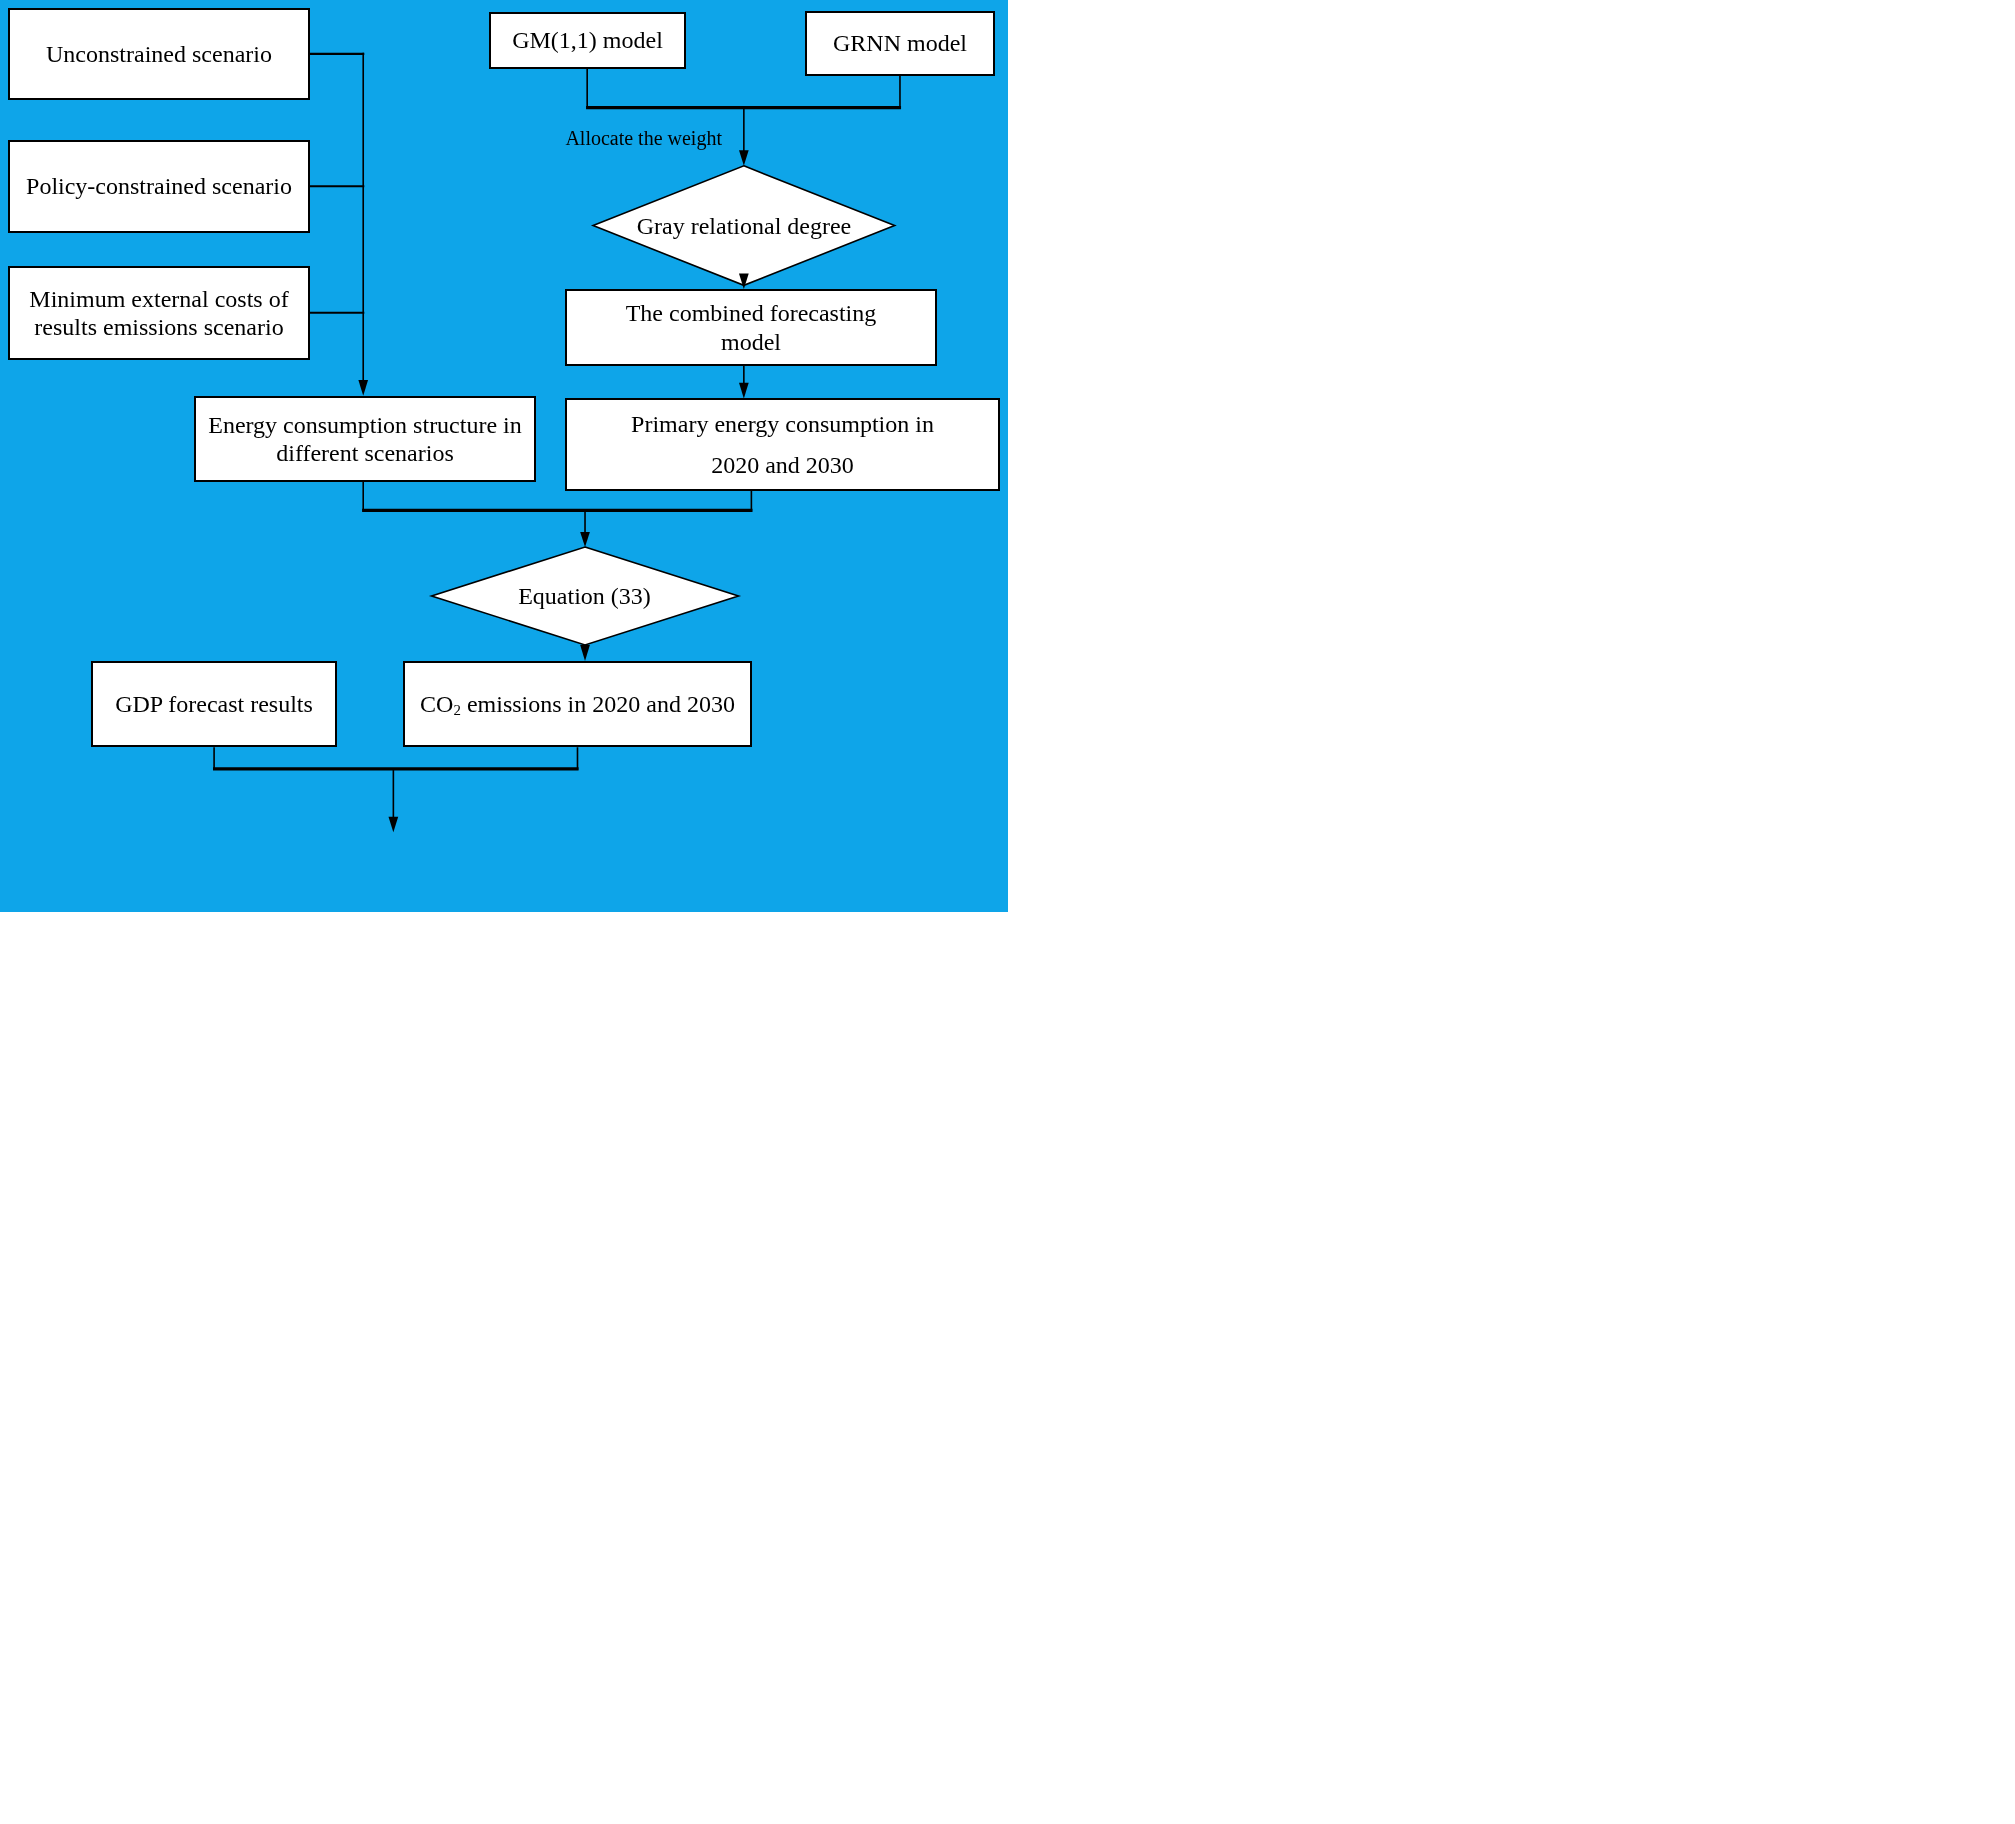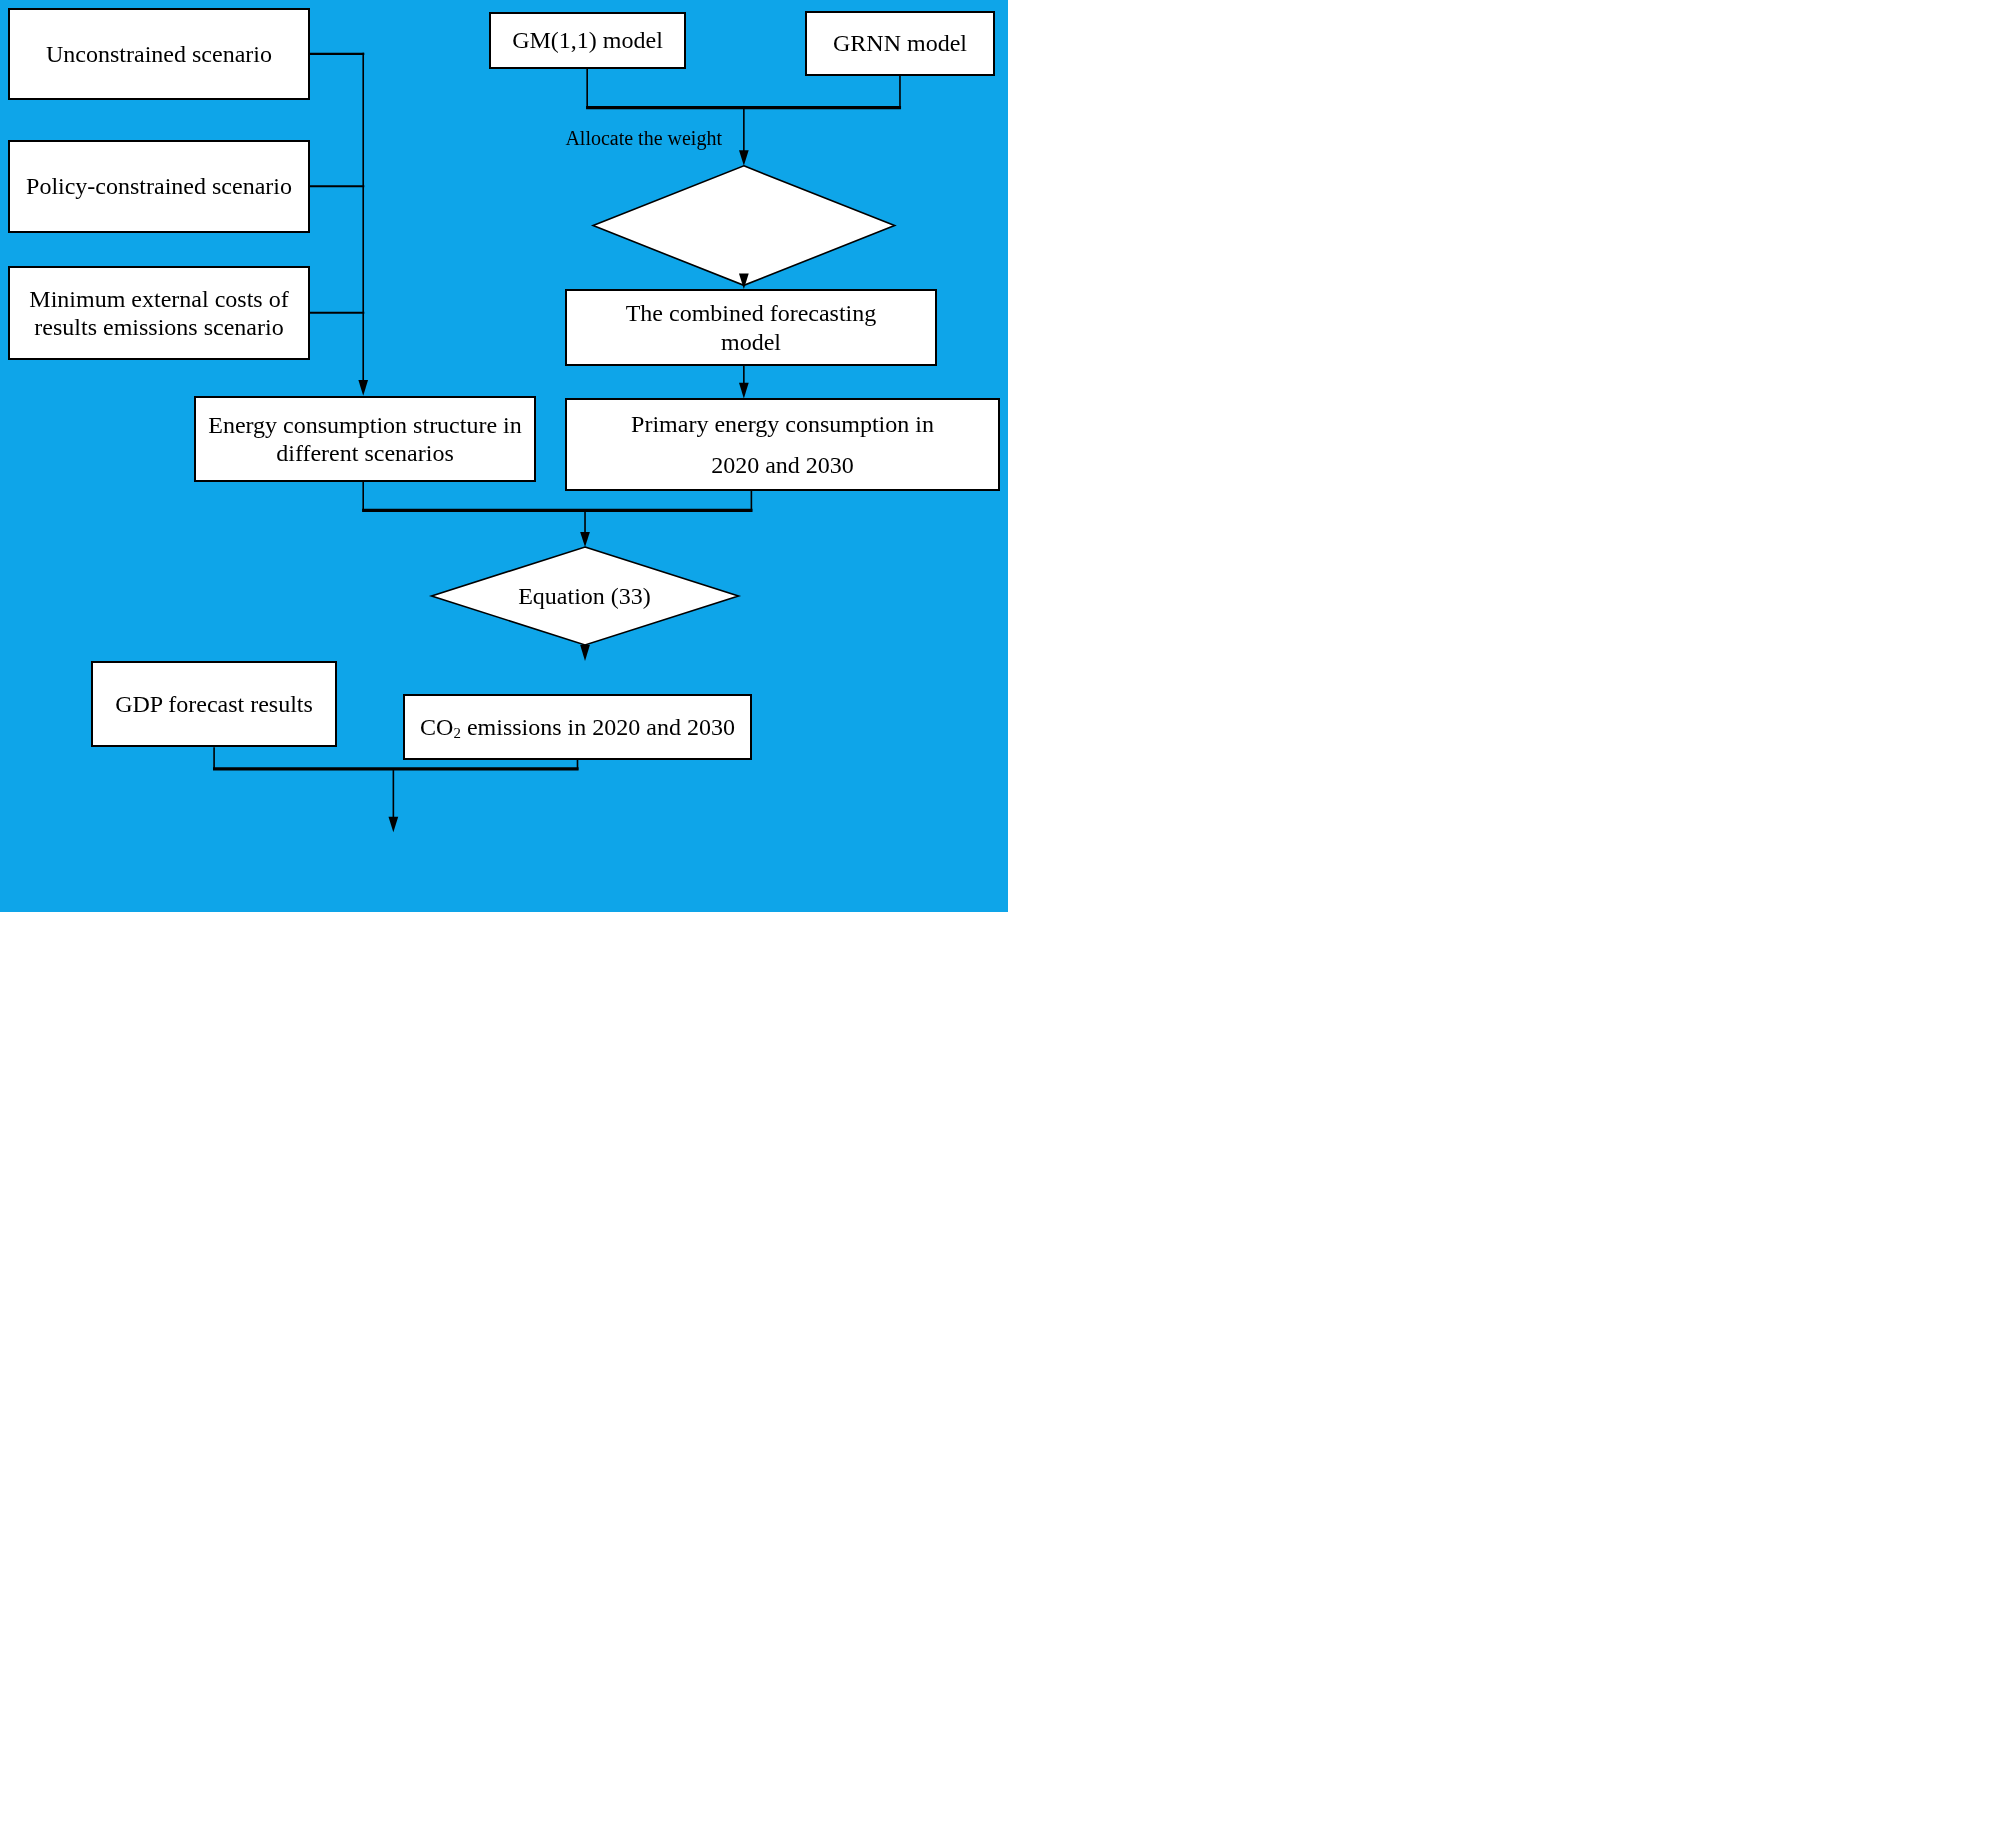--- a/index.html
+++ b/index.html
@@ -146,25 +146,28 @@
 
   <div class="box" style="left:565px; top:398px; width:435px; height:93px;gap:12px;">
     <span class="line2">Primary energy consumption in</span>
     <span class="line2">2020 and 2030</span>
   </div>
 
   <div class="box" style="left:91px; top:661px; width:246px; height:86px;">
     <span>GDP forecast results</span>
   </div>
 
-  <div class="box" style="left:403px; top:694px; width:349px; height:66px;">
+  <div class="box" style="left:403px; top:661px; width:349px; height:86px;">
     <span><span>CO</span><sub>2</sub><span> emissions in 2020 and 2030</span></span>
   </div>
 
 
+  <div class="dlabel" style="left:593px; top:199px; width:302px; height:54px;">
+    <span>Gray relational degree</span>
+  </div>
 
   <div class="dlabel" style="left:431px; top:572px; width:307px; height:48px;">
     <span>Equation (33)</span>
   </div>
 
   <div class="edge-label" style="left:485px; top:127px; width:237px;">
     <span>Allocate the weight</span>
   </div>
 
 </div>

